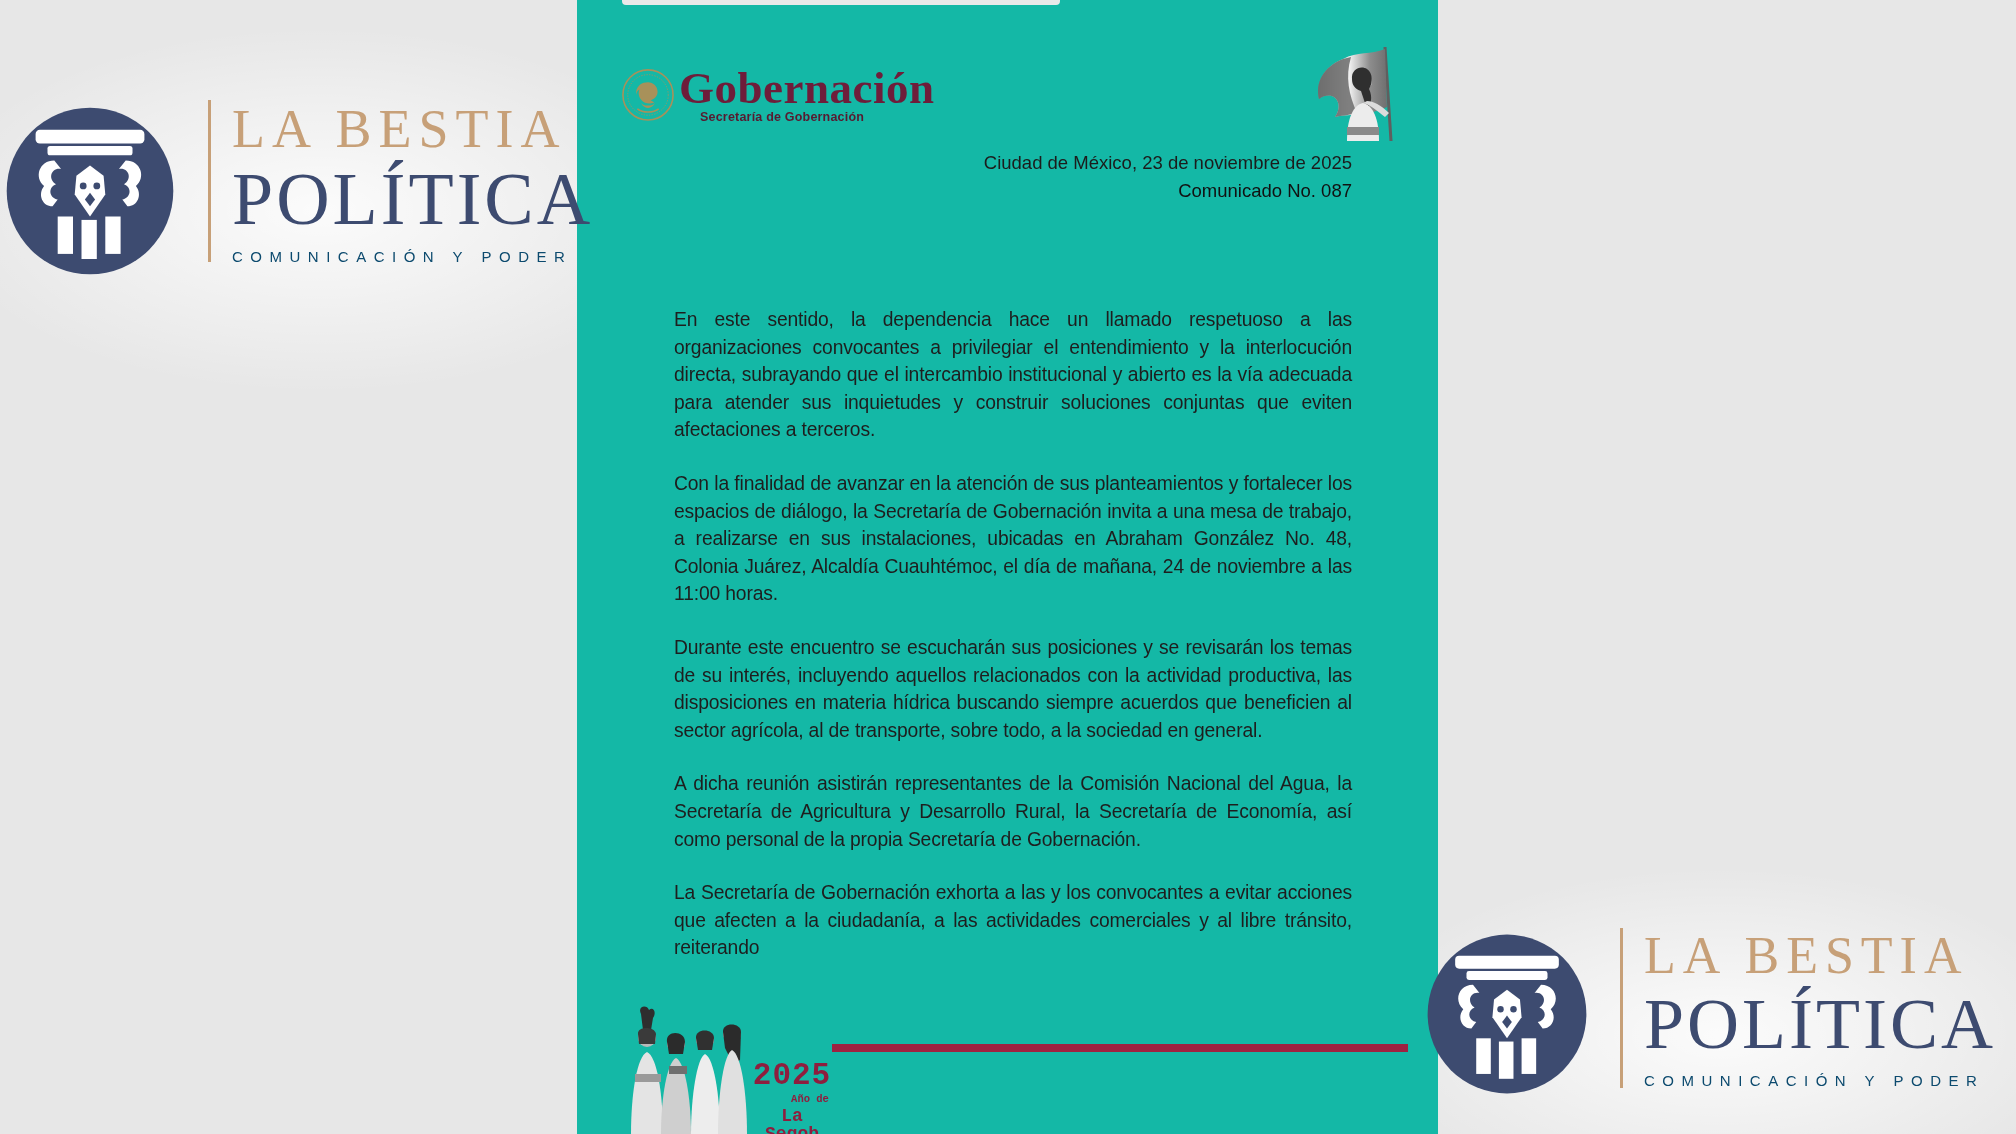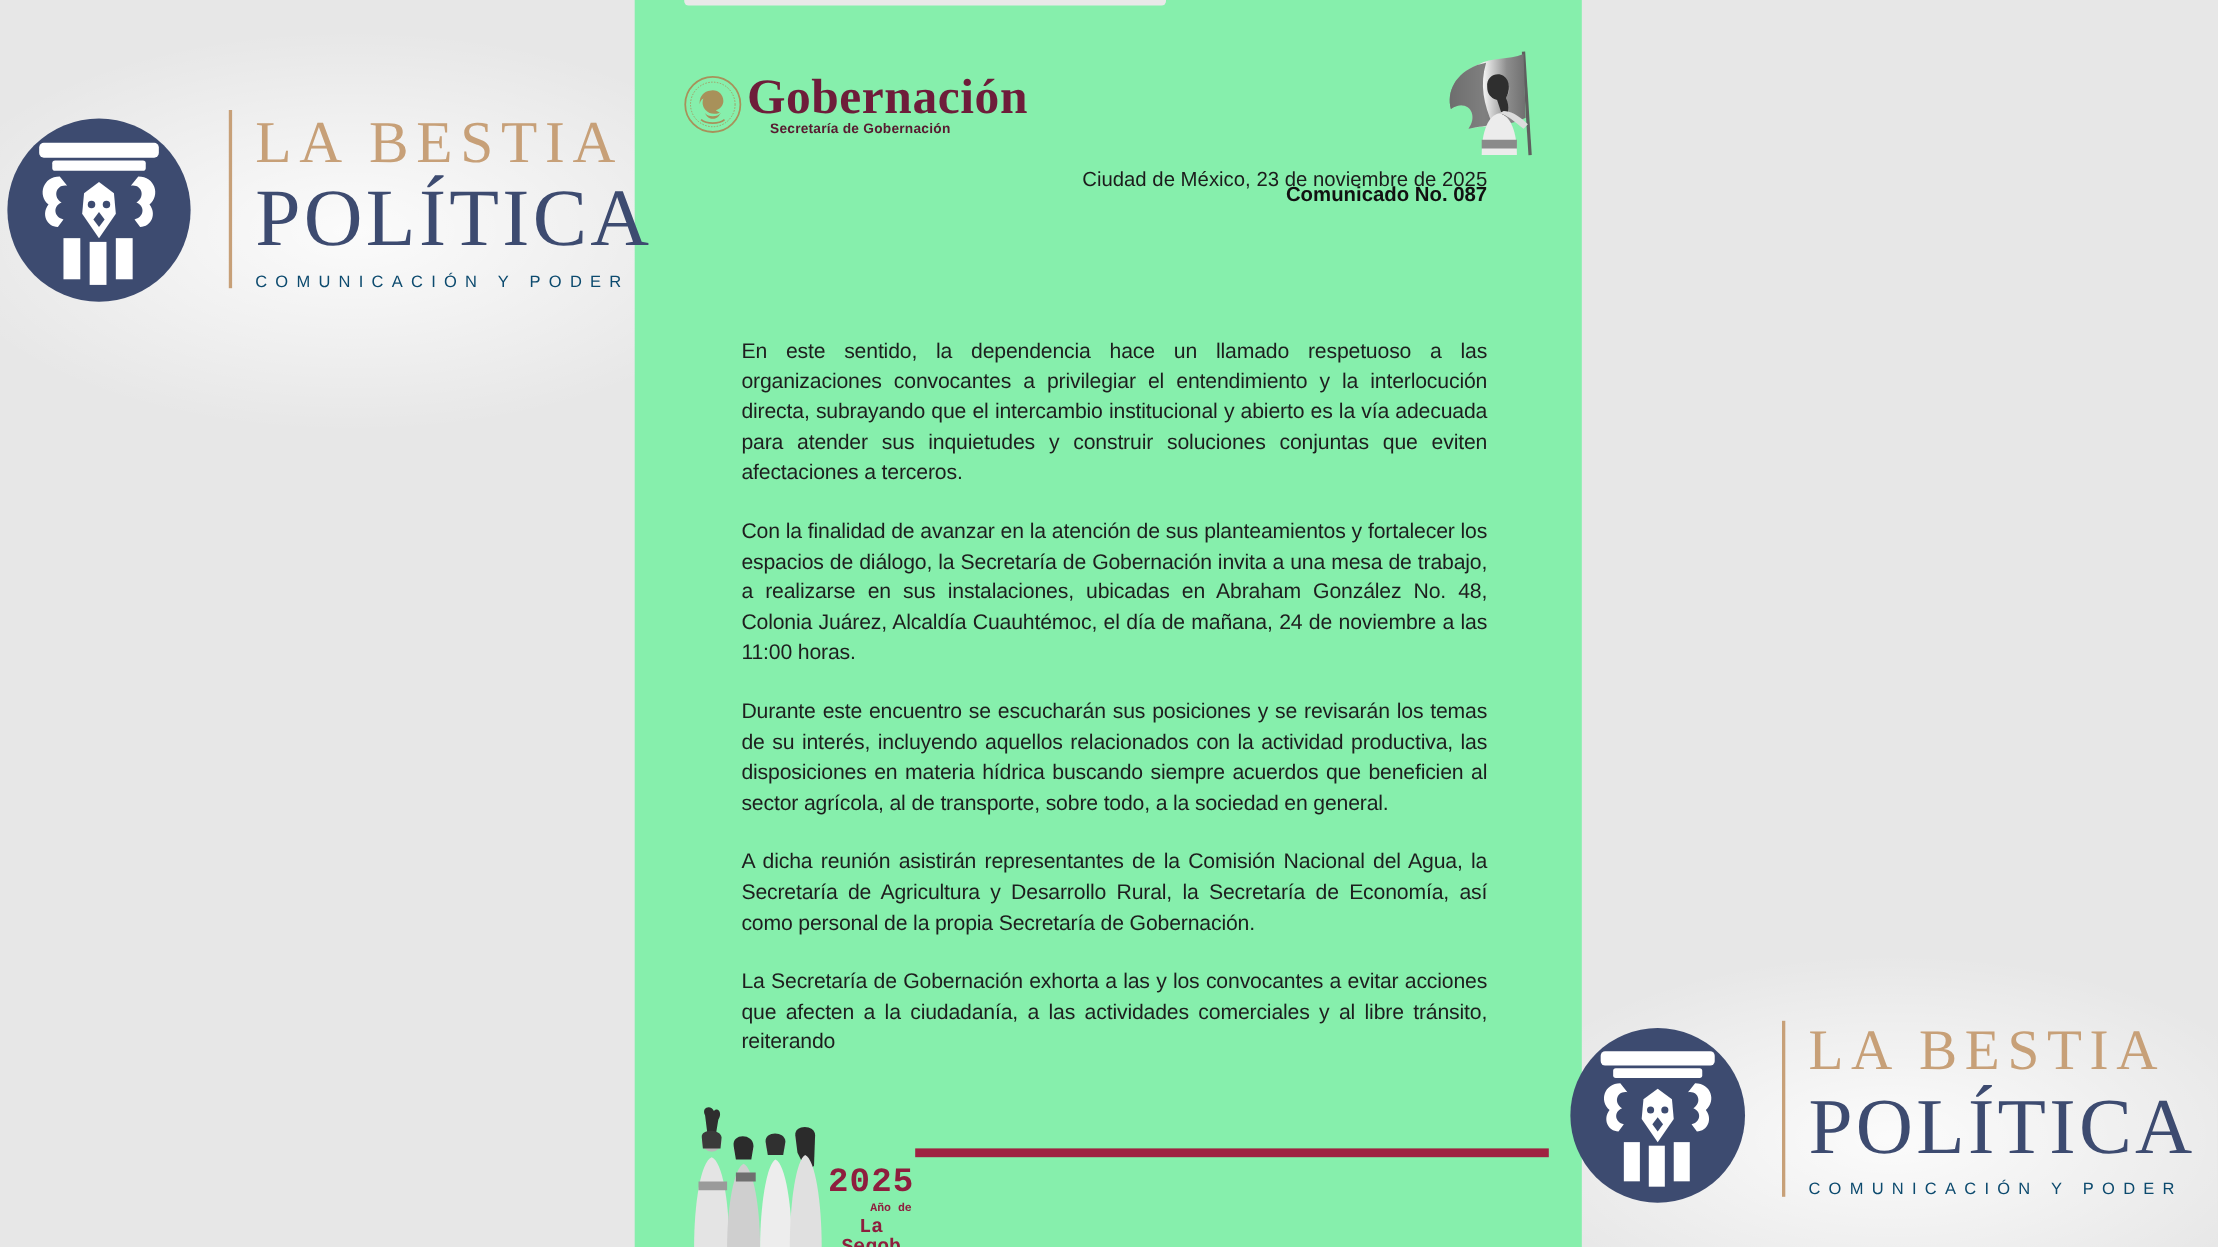--- a/index.html
+++ b/index.html
@@ -8,33 +8,33 @@
     background:#e7e7e7;
     font-family:"Liberation Sans", sans-serif;
   }
   
   .wm-glow{position:absolute;z-index:1;pointer-events:none;
     background:radial-gradient(ellipse at center, rgba(255,255,255,.85) 0%, rgba(255,255,255,0) 72%);}
   .wm-glow.left{left:-60px;top:30px;width:760px;height:360px;}
   .wm-glow.right{left:1360px;top:870px;width:720px;height:330px;}
 
   
-  .page{position:absolute;left:577px;top:0;width:861px;height:1134px;background:#86efac;z-index:2;}
+  .page{position:absolute;left:577px;top:0;width:861px;height:1134px;background:#14b8a6;z-index:2;}
 
   .top-remnant{position:absolute;left:45px;top:0;width:438px;height:5px;background:#e9e9e9;border-radius:0 0 4px 4px;}
 
   .seal{position:absolute;left:44px;top:64px;width:54px;height:64px;}
   .wordmark{position:absolute;left:102px;top:66px;font-family:"Liberation Serif",serif;font-weight:bold;
     font-size:45px;letter-spacing:.5px;color:#6e1d3a;line-height:1;}
   .logo-sub{position:absolute;left:123px;top:110px;font-size:12.5px;font-weight:bold;color:#571a30;letter-spacing:.2px;}
 
   .flag-art{position:absolute;left:728px;top:43px;width:108px;height:104px;}
 
   .dateline{position:absolute;right:86px;top:152px;font-size:18.5px;color:#1c1c1c;}
-  .comunicado{position:absolute;right:86px;top:166px;font-size:18.5px;font-weight:bold;color:#111;}
+  .comunicado{position:absolute;right:86px;top:180px;font-size:18.5px;font-weight:normal;color:#111;}
 
   .doc-title{position:absolute;left:97px;right:86px;top:260px;text-align:center;
     font-size:20px;font-weight:bold;color:#161616;letter-spacing:.2px;}
 
   .doc-body{position:absolute;left:97px;right:86px;top:306px;}
   .doc-body p{margin:0 0 26px 0;font-size:19.3px;line-height:27.6px;color:#1e1e1e;
     text-align:justify;letter-spacing:-0.15px;}
 
   .footer-photo{position:absolute;left:44px;top:1004px;width:128px;height:130px;}
   .year-block{position:absolute;left:172px;top:1060px;width:86px;text-align:center;

